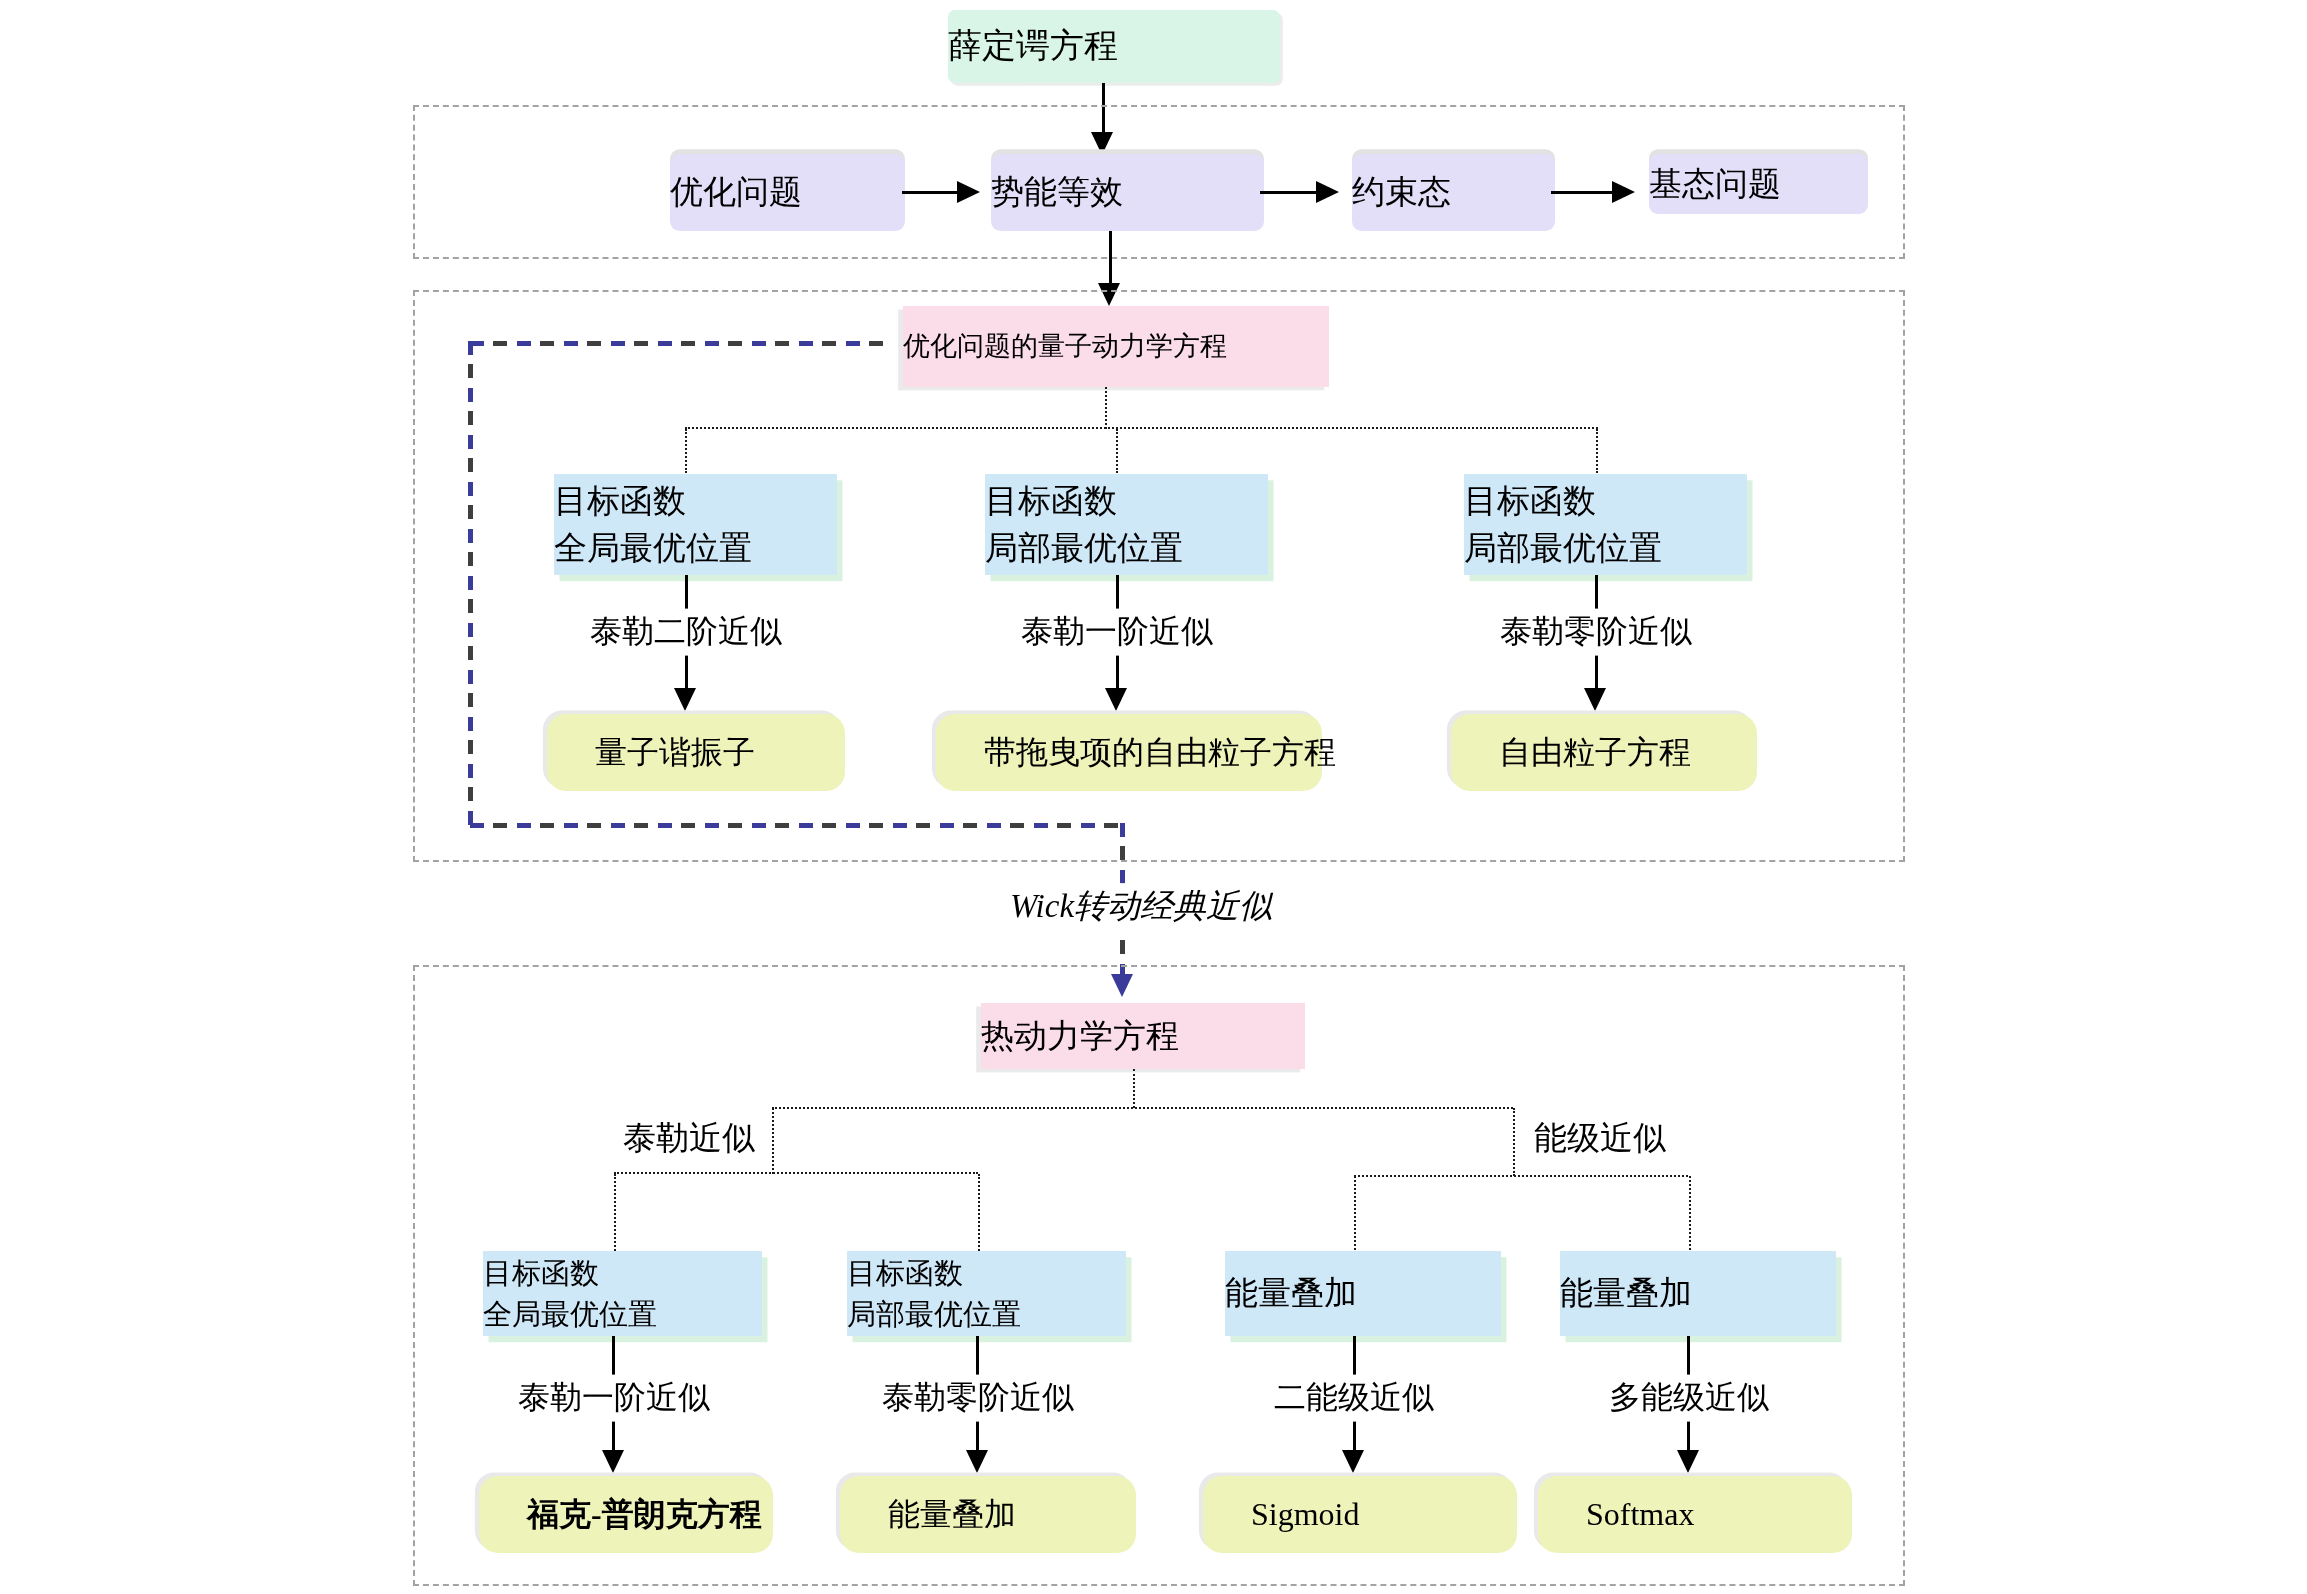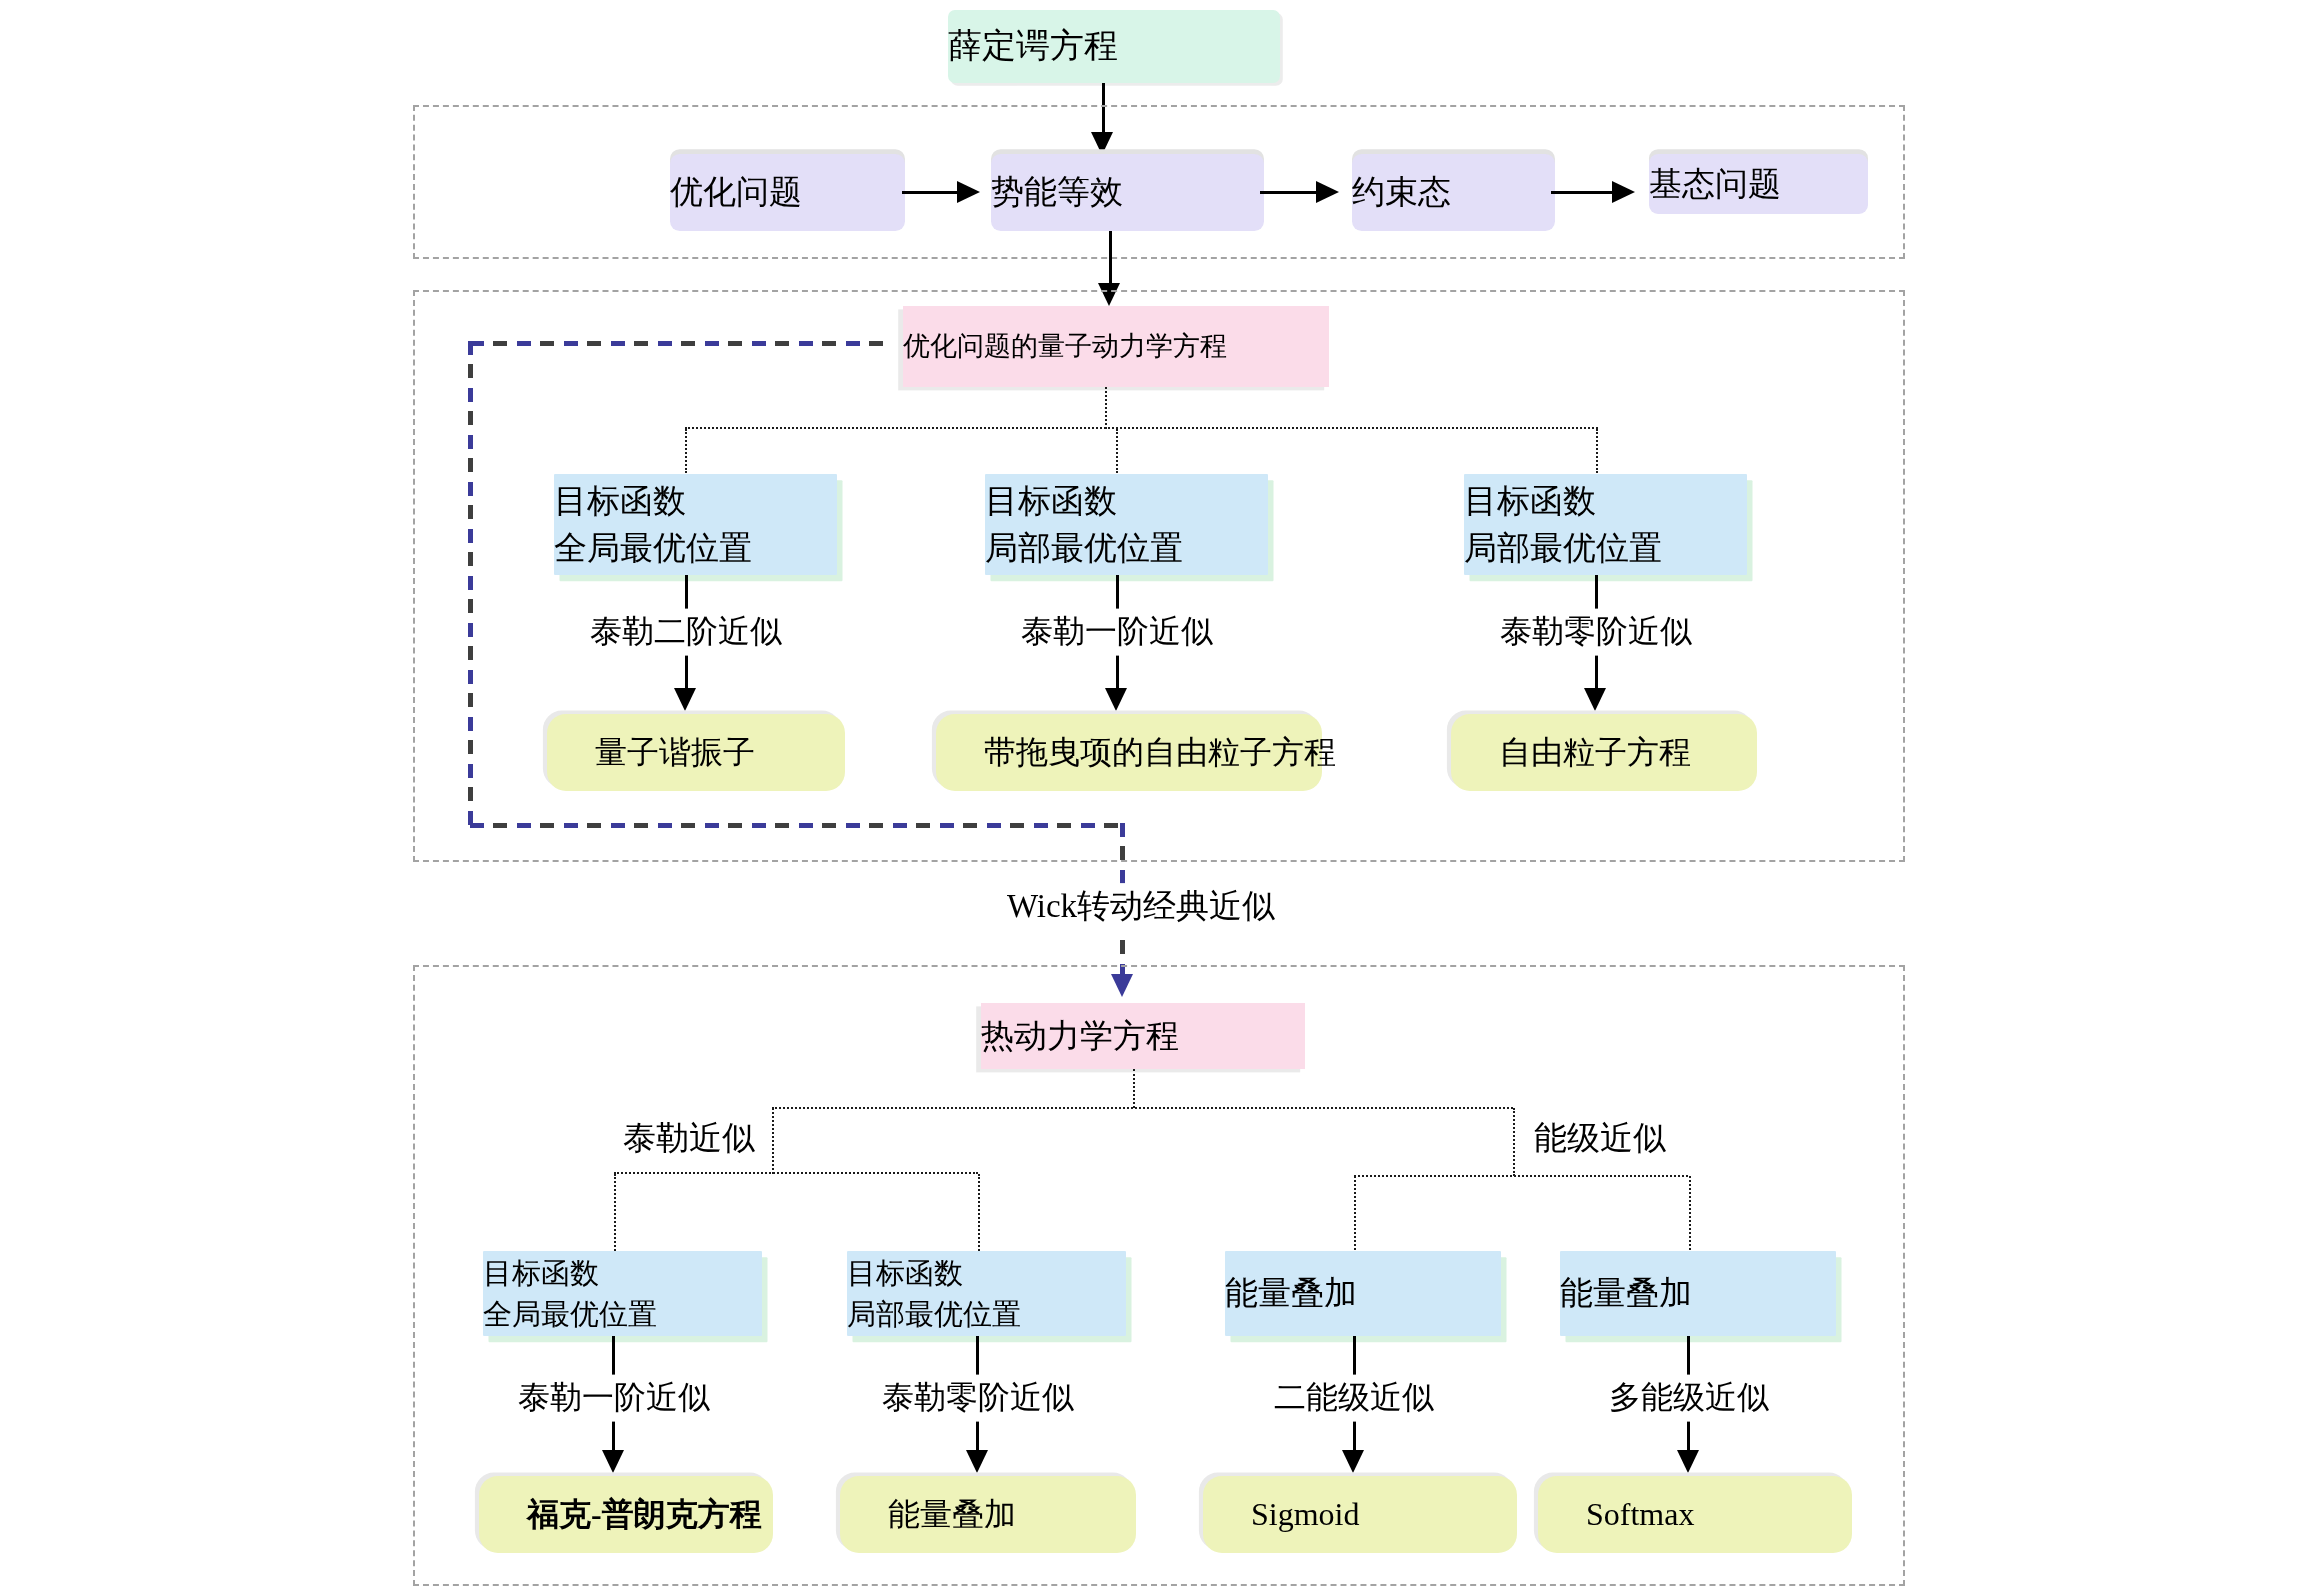--- a/index.html
+++ b/index.html
@@ -124,21 +124,21 @@
   <div class="node yellow" style="left:538px;top:714px;width:298px;height:77px;">
     <span>量子谐振子</span>
   </div>
   <div class="node yellow" style="left:927px;top:714px;width:386px;height:77px;">
     <span>带拖曳项的自由粒子方程</span>
   </div>
   <div class="node yellow" style="left:1442px;top:714px;width:306px;height:77px;">
     <span>自由粒子方程</span>
   </div>
 
-  <div class="lbl big" style="left:1141px;top:907px;">Wick转动经典近似</div>
+  <div class="lbl big" style="left:1141px;top:907px;font-style:italic;">Wick转动经典近似</div>
 
   <div class="dash-box" style="left:413px;top:965px;width:1492px;height:621px;"></div>
 
   <div class="node pink" style="left:972px;top:1003px;width:324px;height:66px;font-size:33px;">
     <span>热动力学方程</span>
   </div>
 
   <div class="dot-v" style="left:1133px;top:1069px;height:39px;"></div>
   <div class="dot-h" style="left:772px;top:1107px;width:741px;"></div>
   <div class="dot-v" style="left:772px;top:1108px;height:66px;"></div>

